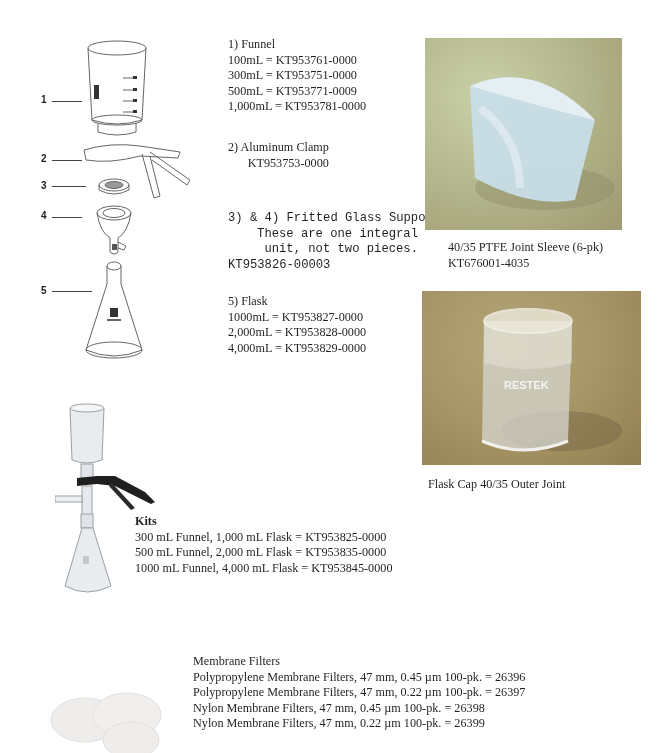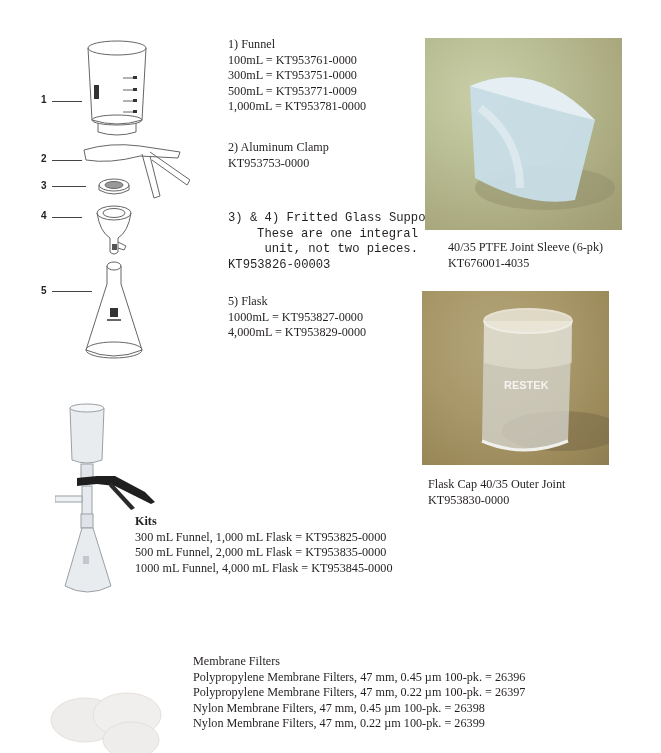--- a/index.html
+++ b/index.html
@@ -12,21 +12,21 @@
   .bold { font-weight: bold; }
 
   
   .callout-num { position: absolute; font-family: "Liberation Sans", "DejaVu Sans", sans-serif; font-weight: bold; font-size: 10px; color: #222; }
   .callout-line { position: absolute; height: 1px; background: #444; }
 
   
   .photo { position: absolute; overflow: hidden; }
   .photo-sleeve { left: 425px; top: 38px; width: 197px; height: 192px;
     background: radial-gradient(ellipse at 30% 30%, #c9cfa8 0%, #b8bc92 40%, #a9a77e 75%, #9e9a72 100%); }
-  .photo-cap { left: 422px; top: 291px; width: 187px; height: 174px;
+  .photo-cap { left: 422px; top: 291px; width: 219px; height: 174px;
     background: radial-gradient(ellipse at 40% 30%, #b3a57a 0%, #a89768 45%, #9a8859 80%, #8e7d50 100%); }
 </style>
 </head>
 <body>
 
 <div class="abs" style="left:30px;top:30px;width:160px;height:340px;">
 
   <span class="callout-num" style="left:11px;top:64px;">1</span>
   <div class="callout-line" style="left:22px;top:71px;width:30px;"></div>
 
@@ -91,34 +91,35 @@
 </div>
 
 <div class="abs txt" style="left:228px;top:37px;">
   <div>1) Funnel</div>
   <div>100mL = KT953761-0000</div>
   <div>300mL = KT953751-0000</div>
   <div>500mL = KT953771-0009</div>
   <div>1,000mL = KT953781-0000</div>
 </div>
 
-<div class="abs txt" style="left:228px;top:140px;">
+<div class="abs txt" style="left:228px;top:140px;text-align:right;">
   <div>2) Aluminum Clamp</div>
   <div>KT953753-0000</div>
 </div>
 
 <div class="abs txt" style="left:228px;top:211px;width:190px;font-family:Liberation Mono, monospace;">
   <div>3) &amp; 4) Fritted Glass Support</div>
   <div class="wrap">These are one integral unit, not two pieces.</div>
   <div>KT953826-00003</div>
 </div>
 
 <div class="abs txt" style="left:228px;top:294px;">
   <div>5) Flask</div>
   <div>1000mL = KT953827-0000</div>
+  <div>2,000mL = KT953828-0000</div>
   <div>4,000mL = KT953829-0000</div>
 </div>
 
 <div class="photo photo-sleeve">
   <svg width="197" height="192" style="position:absolute;left:0;top:0;">
     <ellipse cx="120" cy="150" rx="70" ry="22" fill="#8f8c68" opacity="0.45"></ellipse>
     <path d="M45 48 Q110 20 170 82 L150 162 Q105 170 50 140 Z" fill="#c8dde8" opacity="0.95"></path>
     <path d="M45 48 Q110 20 170 82 Q120 70 45 48 Z" fill="#e4eef3"></path>
     <path d="M55 70 Q95 100 95 150" stroke="#e8f1f5" stroke-width="8" fill="none" opacity="0.6"></path>
   </svg>
@@ -133,21 +134,20 @@
     <ellipse cx="140" cy="140" rx="60" ry="20" fill="#6f6040" opacity="0.4"></ellipse>
     <path d="M62 30 L60 150 Q102 168 146 150 L150 30 Z" fill="#d5d6cf" opacity="0.75"></path>
     <path d="M62 30 L62 72 Q105 84 150 72 L150 30 Z" fill="#e5e2d4" opacity="0.55"></path>
     <ellipse cx="106" cy="30" rx="44" ry="12" fill="#ece9dc" stroke="#f4f2ea" stroke-width="2" opacity="0.8"></ellipse>
     <path d="M60 150 Q102 168 146 150" stroke="#f0f0ec" stroke-width="3" fill="none"></path>
     <text x="82" y="98" font-family="Liberation Sans, DejaVu Sans, sans-serif" font-size="11" font-weight="bold" fill="#f4f4f0">RESTEK</text>
   </svg>
 </div>
 <div class="abs txt" style="left:428px;top:477px;">
   <div>Flask Cap 40/35 Outer Joint</div>
-  <div>KT953830-0000</div>
 </div>
 
 <div class="abs" style="left:55px;top:400px;width:110px;height:200px;">
   <svg width="110" height="200" fill="none">
 
     <path d="M15 8 L17 60 Q32 66 47 60 L49 8 Z" fill="#e9ecef" stroke="#9aa0a6"></path>
     <ellipse cx="32" cy="8" rx="17" ry="4" fill="#f4f6f8" stroke="#9aa0a6"></ellipse>
     <rect x="26" y="64" width="12" height="14" fill="#e2e6ea" stroke="#9aa0a6"></rect>
 
     <path d="M22 78 L42 76 L60 76 L90 92 L100 102 L96 104 L60 86 L42 84 L22 86 Z" fill="#1f1f1f"></path>

